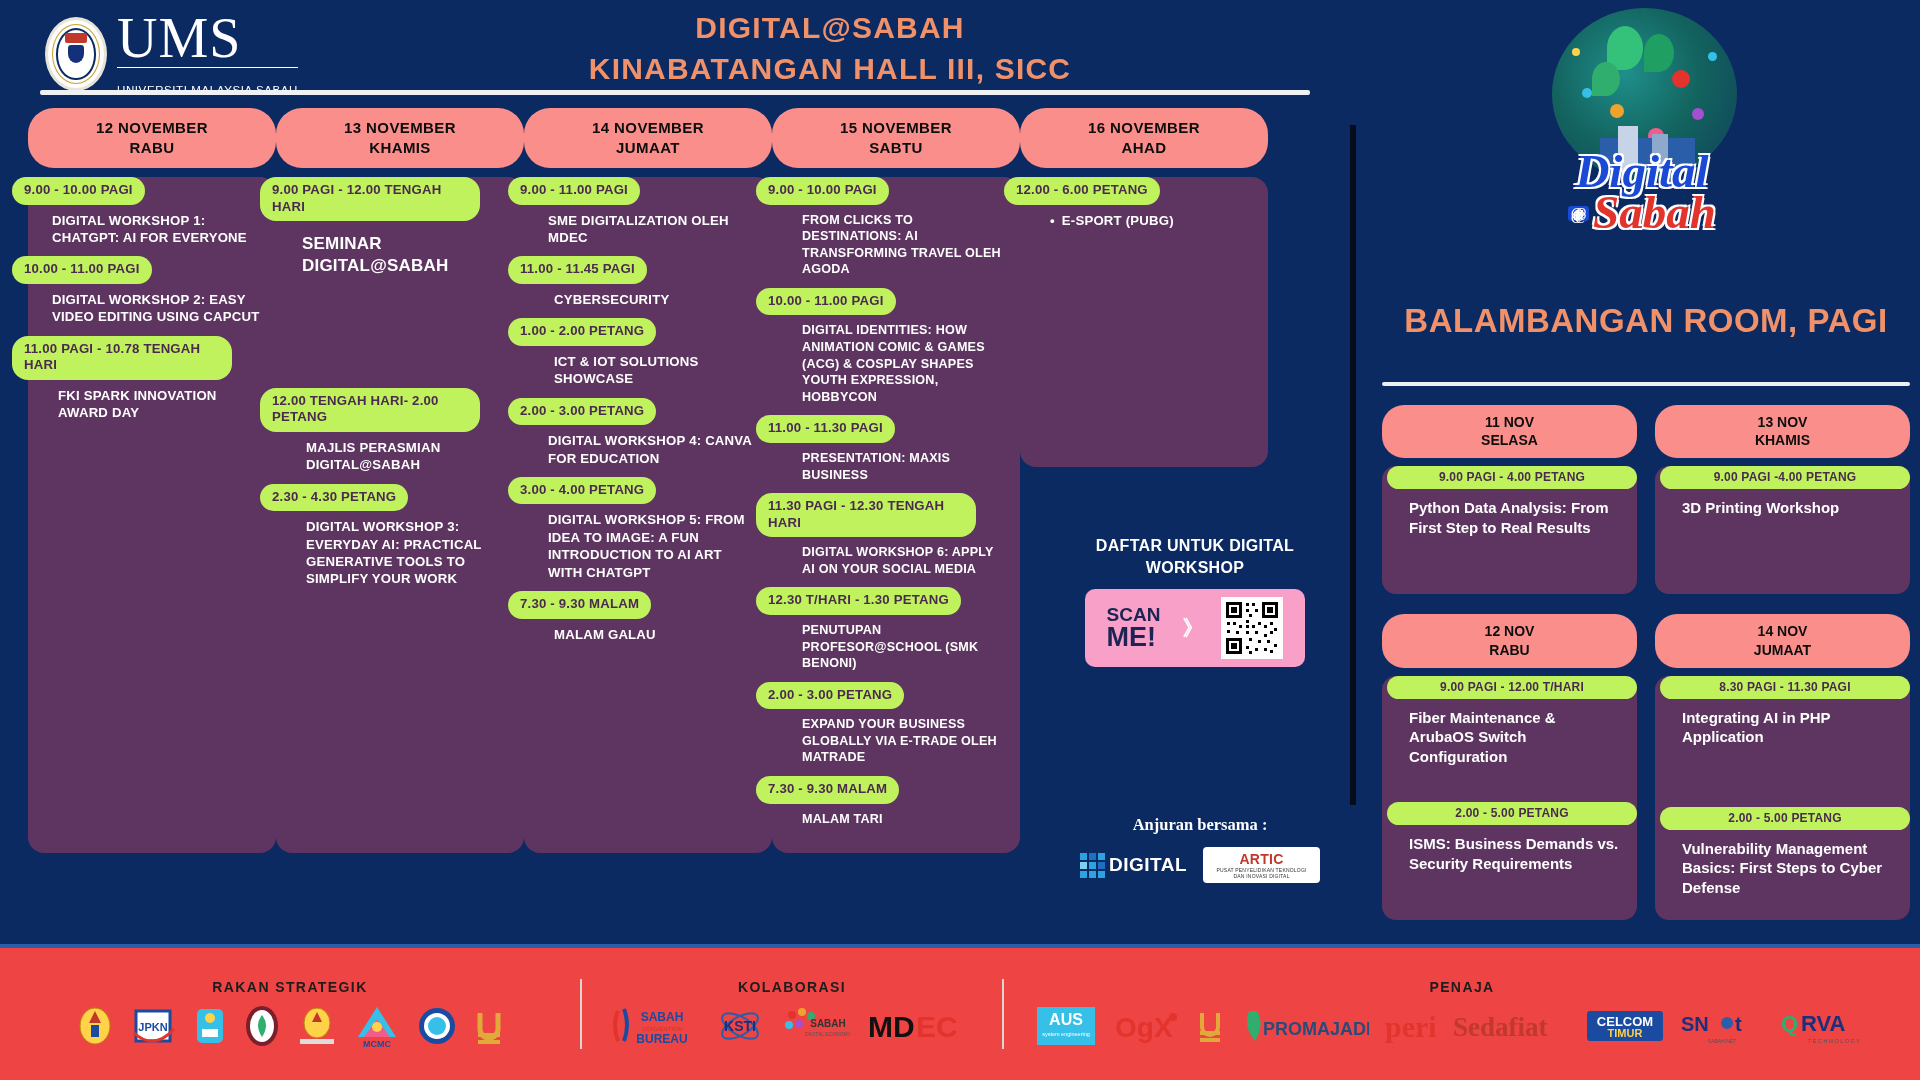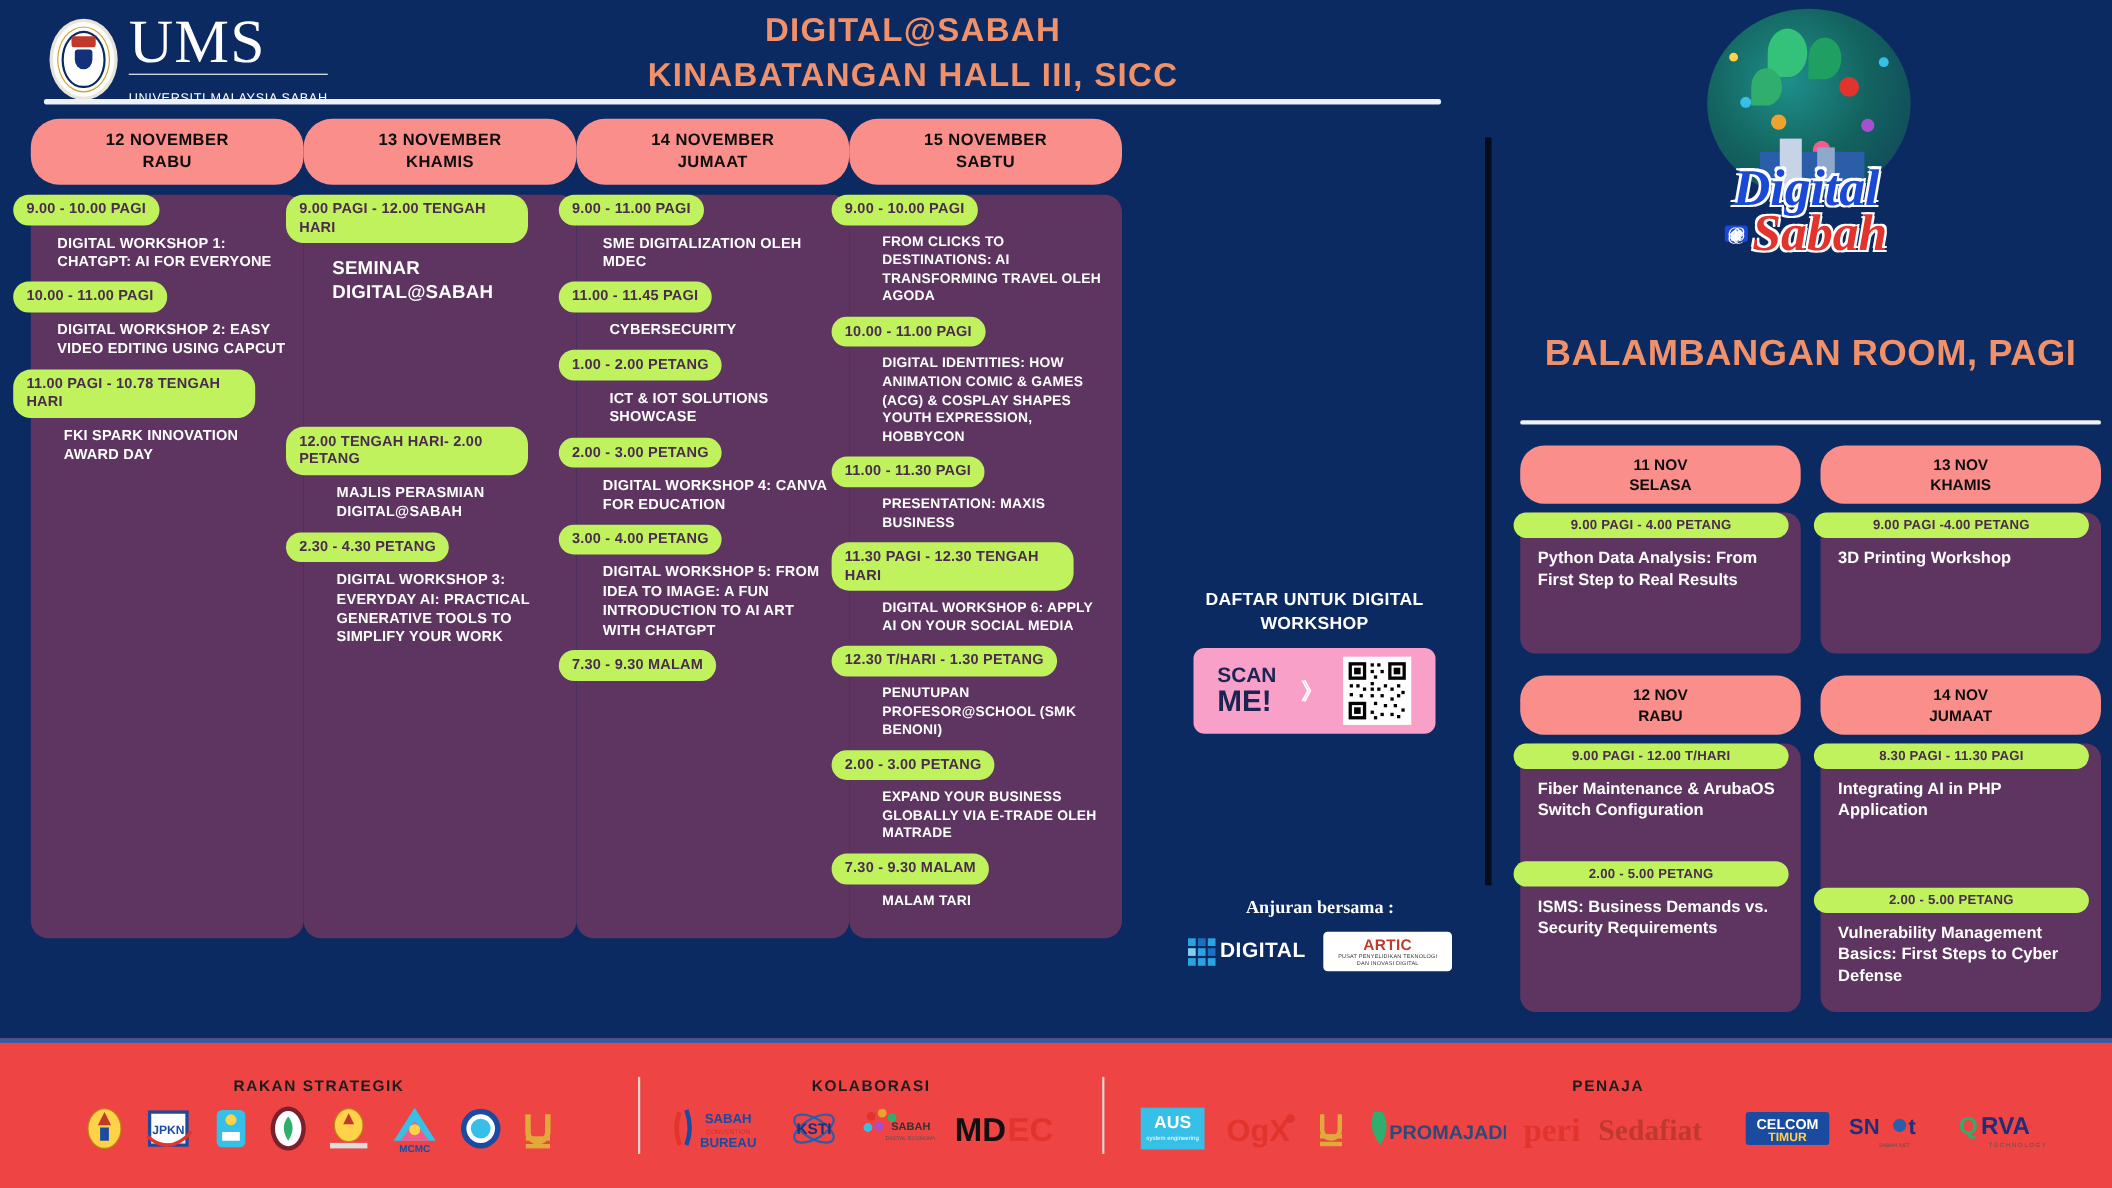--- a/index.html
+++ b/index.html
@@ -141,21 +141,21 @@
     color: #f0916a; font-size: 33px; font-weight: bold; line-height: 1.25; letter-spacing: .5px;
   }
   .rule-right { position: absolute; left: 10px; top: 382px; width: 528px; height: 4px; background: #eef1f6; border-radius:2px;}
 
   .mini-grid { position:absolute; left: 10px; top: 405px; width: 528px; display:flex; flex-wrap:wrap; gap: 20px 18px;}
   .mini-card { width: 255px; }
   .mini-head {
     background:#fa8e8a; color:#0d0d0d; border-radius:22px; text-align:center;
     font-weight:bold; font-size:14px; padding:8px 4px 9px; line-height:1.3;
   }
-  .mini-body { background:#5d3560; border-radius:14px; margin-top:8px; padding: 0 0 18px 0; min-height: 128px;}
+  .mini-body { background:#5d3560; border-radius:14px; margin-top:8px; padding: 0 0 18px 11px; min-height: 128px;}
   .mini-pill {
     background:#c0f25e; color:#4a2b4e; font-weight:bold; font-size:12px;
     border-radius:14px; padding: 4px 10px 5px; display:block; text-align:center;
     position:relative; left:-6px; width: 250px; letter-spacing:.2px;
   }
   .mini-evt { color:#fff; font-weight:bold; font-size:15px; line-height:1.3; padding: 9px 14px 4px 16px; }
 
   
   .footer {
     position:absolute; left:0; top: 944px; width: 1920px; height: 136px;
@@ -262,20 +262,21 @@
         <div class="slot">
           <span class="pill">2.00 - 3.00 PETANG</span>
           <div class="evt">DIGITAL WORKSHOP 4: CANVA FOR EDUCATION</div>
         </div>
         <div class="slot">
           <span class="pill">3.00 - 4.00 PETANG</span>
           <div class="evt">DIGITAL WORKSHOP 5: FROM IDEA TO IMAGE: A FUN INTRODUCTION TO AI ART WITH CHATGPT</div>
         </div>
         <div class="slot">
           <span class="pill">7.30 - 9.30 MALAM</span>
+          <div class="evt ind">MALAM GALAU</div>
         </div>
       </div>
     </div>
 
     <div class="day-col">
       <div class="day-head">
         <div>15 NOVEMBER</div>
         <div>SABTU</div>
       </div>
       <div class="day-body">
@@ -303,20 +304,32 @@
           <span class="pill">2.00 - 3.00 PETANG</span>
           <div class="evt ind sm">EXPAND YOUR BUSINESS GLOBALLY VIA E-TRADE OLEH  MATRADE</div>
         </div>
         <div class="slot">
           <span class="pill">7.30 - 9.30 MALAM</span>
           <div class="evt ind sm">MALAM TARI</div>
         </div>
       </div>
     </div>
 
+    <div class="day-col">
+      <div class="day-head">
+        <div>16 NOVEMBER</div>
+        <div>AHAD</div>
+      </div>
+      <div class="day-body" style="flex:none; height:290px;">
+        <div class="slot">
+          <span class="pill">12.00 - 6.00 PETANG</span>
+          <div class="evt ind bullet">E-SPORT (PUBG)</div>
+        </div>
+      </div>
+    </div>
 
   </div>
 
   <div class="qr-wrap">
     <div class="qr-title">DAFTAR UNTUK DIGITAL WORKSHOP</div>
     <div class="qr-box">
       <div class="scan-txt">
         <div class="s1">SCAN</div>
         <div class="s2">ME!</div>
       </div>

